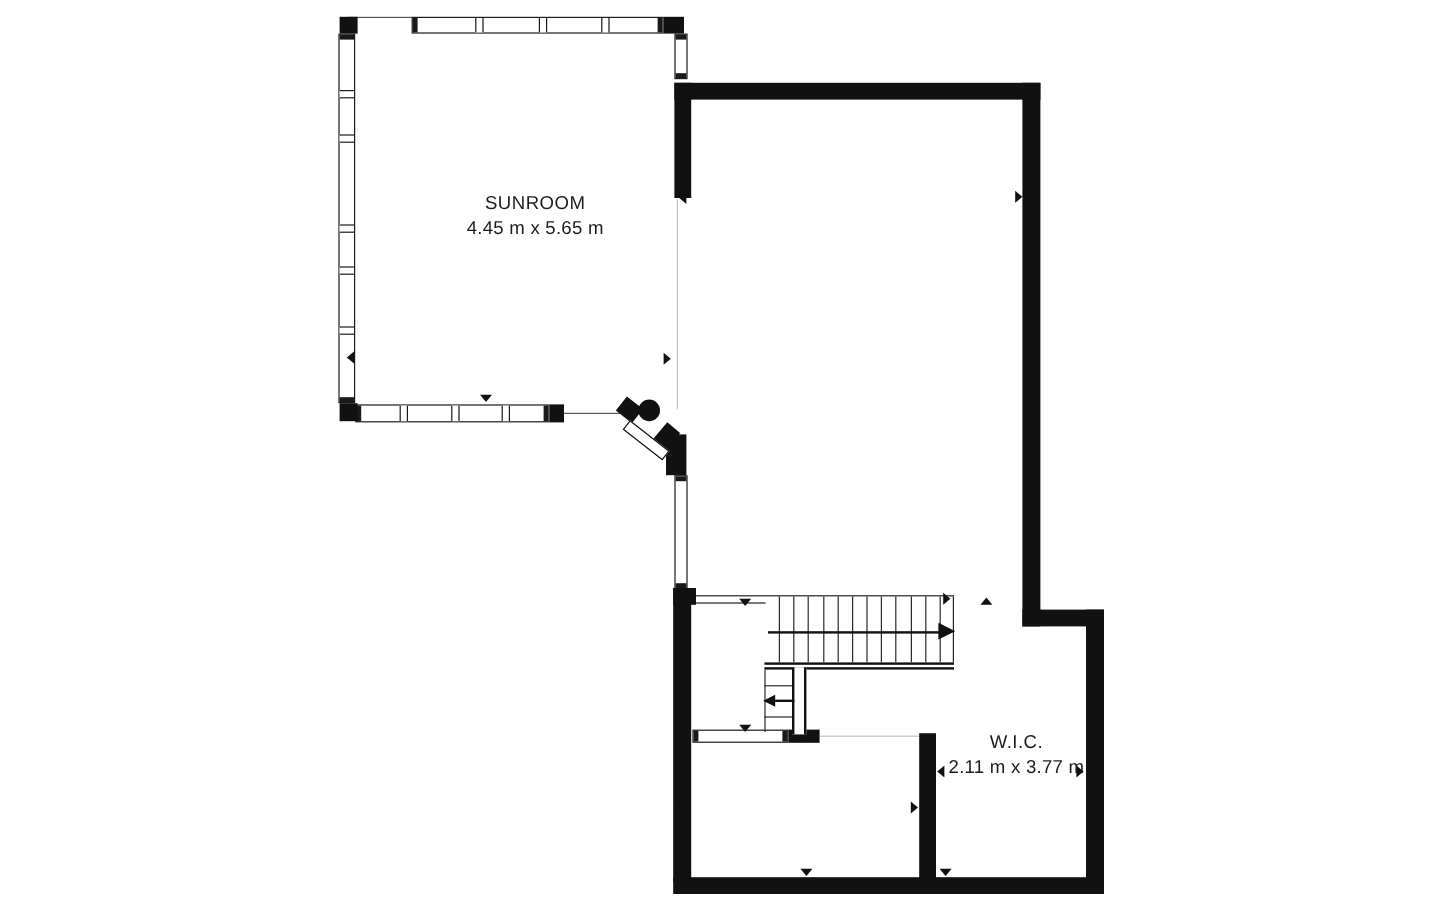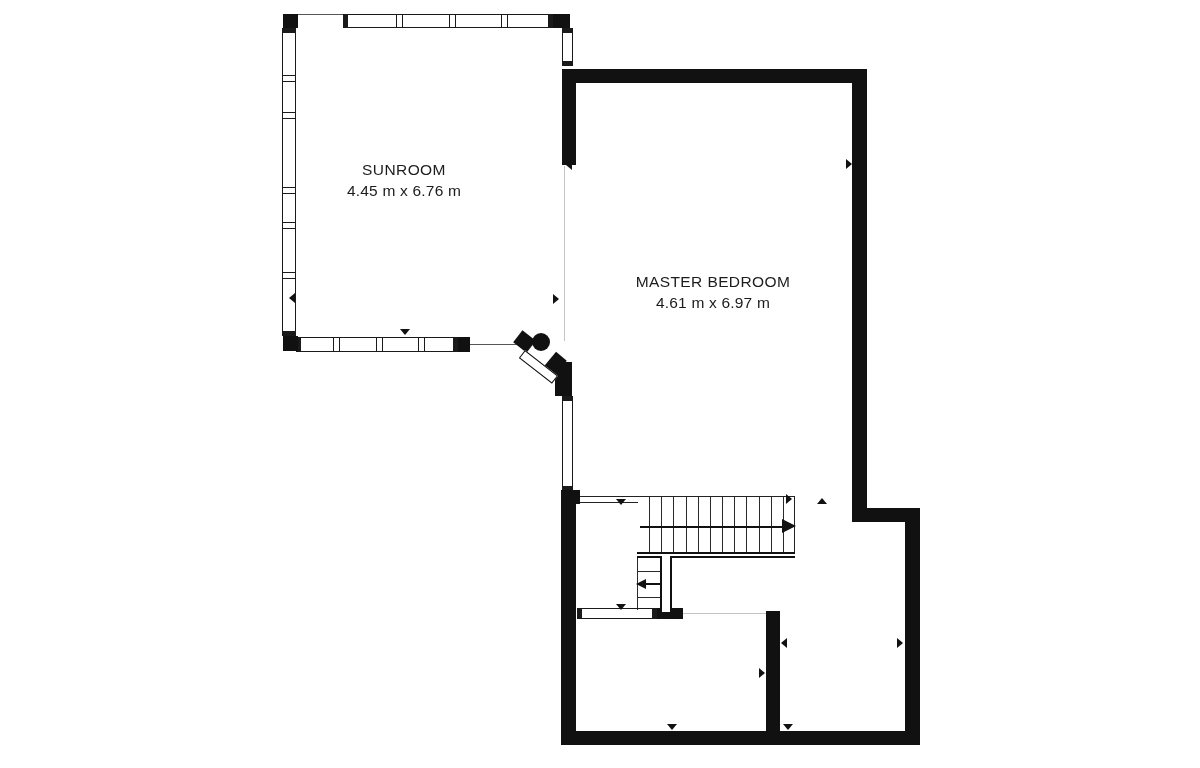--- a/index.html
+++ b/index.html
@@ -139,21 +139,21 @@
       <div class="marker marker-left" style="left: 781px; top: 638px;"></div>
       <div class="marker marker-right" style="left: 897px; top: 638px;"></div>
       <div class="marker marker-down" style="left: 783px; top: 724px;"></div>
       <div class="marker marker-down" style="left: 667px; top: 724px;"></div>
       <div class="marker marker-left" style="left: 566px; top: 668px;"></div>
       <div class="marker marker-right" style="left: 759px; top: 668px;"></div>
       <div class="marker marker-down" style="left: 616px; top: 604px;"></div>
       <div class="marker marker-down" style="left: 668px; top: 613px;"></div>
     </div>
 
-  <div class="room-label" style="left: 404px; top: 180px;">
+  <div class="room-label" style="left: 446px; top: 180px;">
     <div class="room-name">SUNROOM</div>
-    <div class="room-dims">4.45 m x 6.76 m</div>
+    <div class="room-dims">4.45 m x 5.65 m</div>
   </div>
-  <div class="room-label" style="left: 713px; top: 292px;">
-    <div class="room-name">MASTER BEDROOM</div>
-    <div class="room-dims">4.61 m x 6.97 m</div>
+  <div class="room-label" style="left: 847px; top: 629px;">
+    <div class="room-name">W.I.C.</div>
+    <div class="room-dims">2.11 m x 3.77 m</div>
   </div>
 </div>
 
 </body></html>

